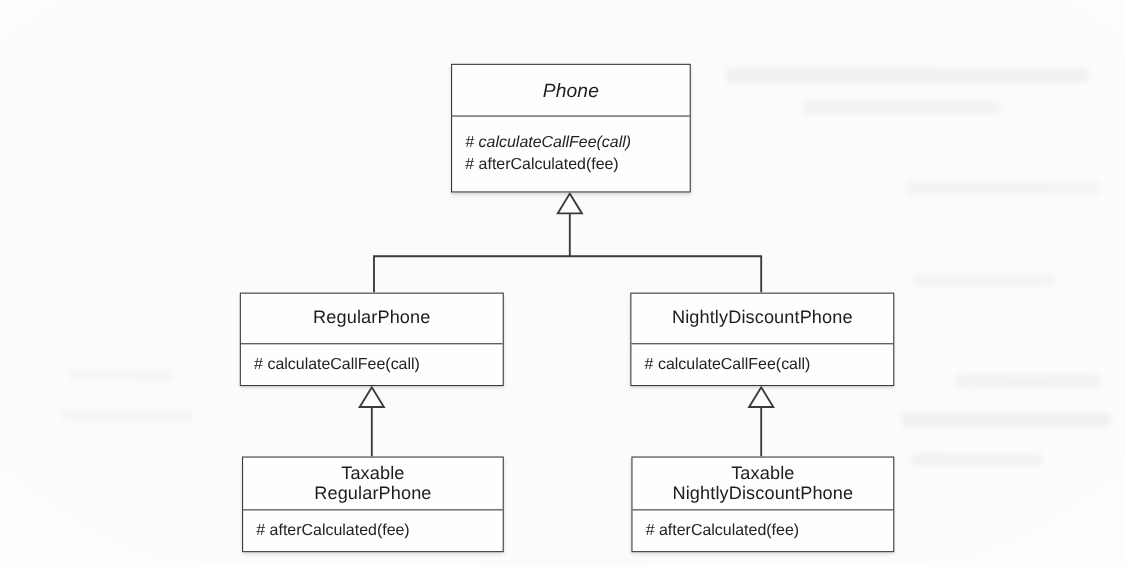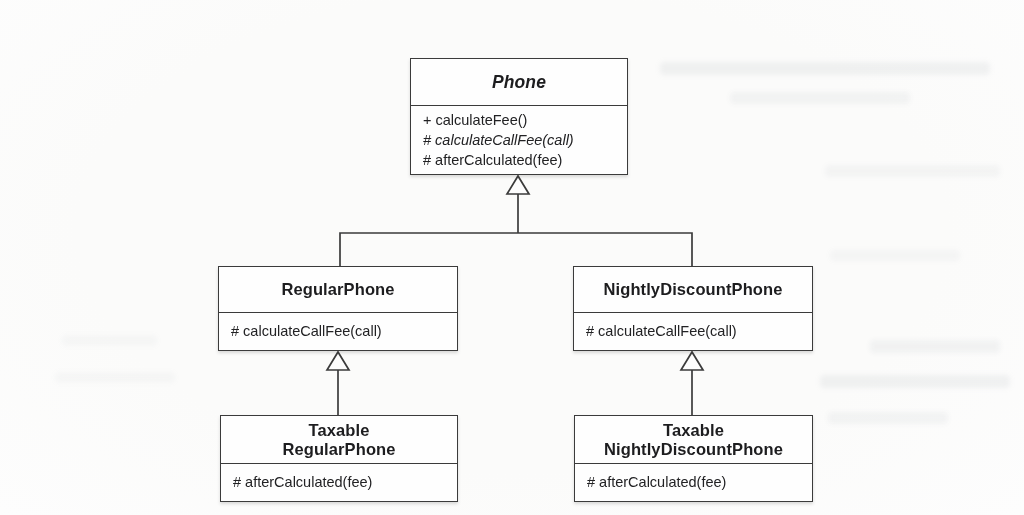--- a/index.html
+++ b/index.html
@@ -24,21 +24,21 @@
     box-shadow: 0 2px 3px rgba(60,60,60,0.18);
     box-sizing: border-box;
     color: #1d1d1f;
   }
   .uml-title {
     display: flex;
     flex-direction: column;
     align-items: center;
     justify-content: center;
     border-bottom: 1.6px solid #3b3b3b;
-    font-weight: bold;
+    font-weight: normal;
     font-size: 16.5px;
     line-height: 19px;
     letter-spacing: 0.1px;
     text-align: center;
   }
   .uml-title.abstract-name { font-style: italic; font-size: 17.5px; }
   .uml-methods {
     display: flex;
     flex-direction: column;
     justify-content: center;
@@ -95,21 +95,20 @@
 
     <path d="M681 370 L692 352 L703 370 Z" fill="#fdfdfd" stroke="#3b3b3b" stroke-width="1.7"></path>
     <path d="M692 370 L692 415" fill="none" stroke="#3b3b3b" stroke-width="1.7"></path>
   </svg>
 
   <div class="uml-class" style="left:410px; top:58px; width:218px; height:117px;">
     <div class="uml-title abstract-name" style="height:46px;">
       <span>Phone</span>
     </div>
     <div class="uml-methods" style="height:69px;">
-      <div class="uml-method">+ calculateFee()</div>
       <div class="uml-method abstract-method"># calculateCallFee(call)</div>
       <div class="uml-method"># afterCalculated(fee)</div>
     </div>
   </div>
 
   <div class="uml-class" style="left:218px; top:266px; width:240px; height:85px;">
     <div class="uml-title" style="height:45px;">
       <span>RegularPhone</span>
     </div>
     <div class="uml-methods" style="height:37px;">

